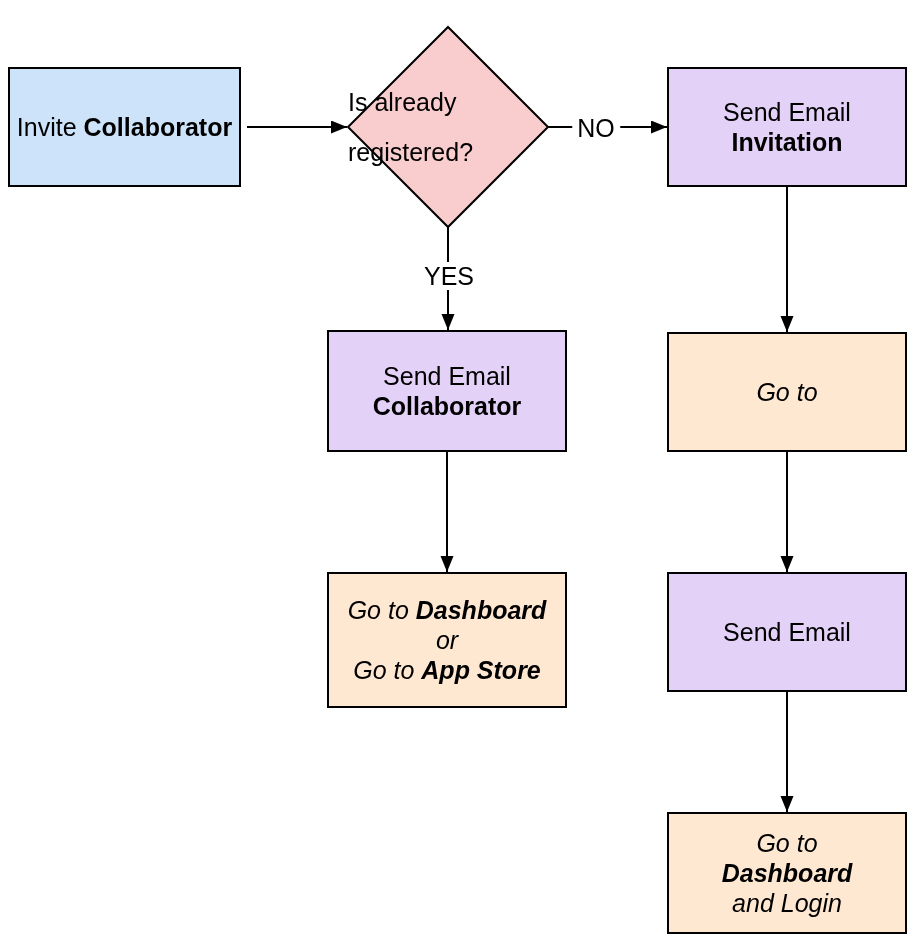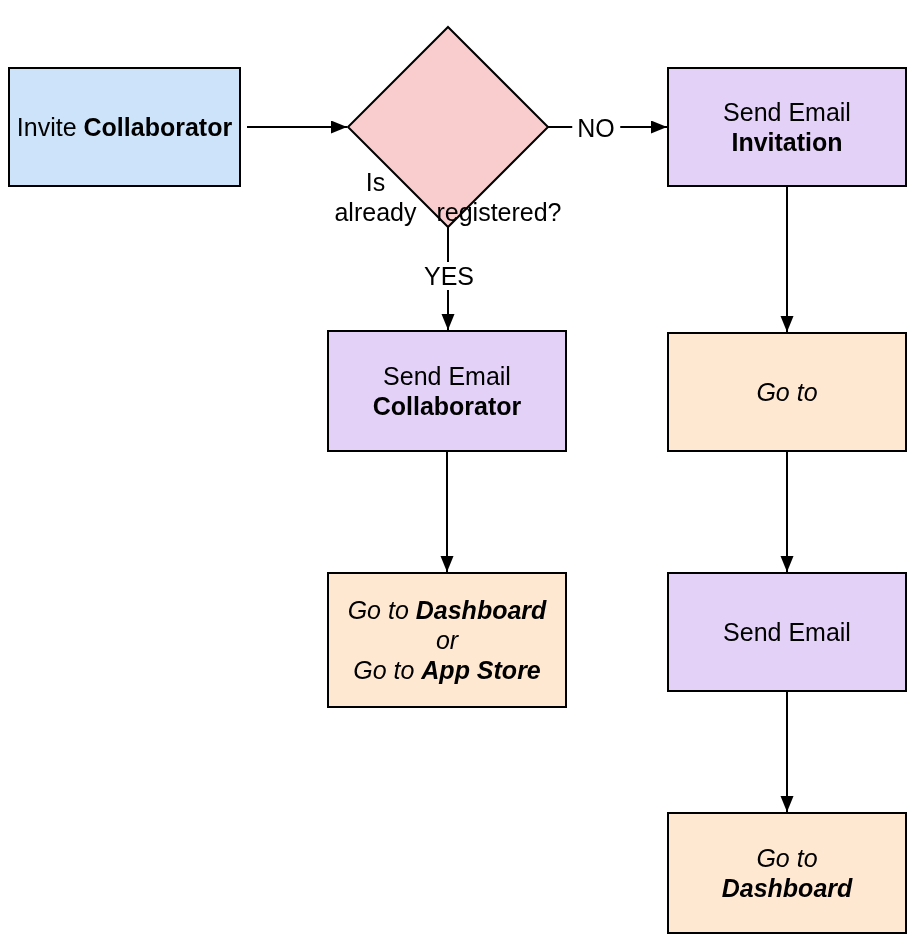--- a/index.html
+++ b/index.html
@@ -34,21 +34,22 @@
     font-size: 25px;
     line-height: 30px;
   }
   .blue   { background: var(--blue-fill,   #cce3f9); }
   .purple { background: var(--purple-fill, #e3d1f7); }
   .orange { background: var(--orange-fill, #ffe8d2); font-style: italic; }
 
   .decision-text {
     position: absolute;
     display: flex;
-    align-items: flex-end;
+    flex-direction: column;
+    align-items: flex-start;
     justify-content: center;
     text-align: center;
     font-size: 25px;
     line-height: 30px;
     pointer-events: none;
     gap: 20px;
   }
 
   .edge-label {
     position: absolute;
@@ -127,19 +128,20 @@
   <div class="node purple" style="left:667px; top:572px; width:240px; height:120px;">
     <div class="label">
       <div>Send Email</div>
     </div>
   </div>
 
   <div class="node orange" style="left:667px; top:812px; width:240px; height:122px;">
     <div class="label">
       <div>Go to</div>
       <b>Dashboard</b>
+      <div>and Login</div>
     </div>
   </div>
 
   <div class="edge-label" style="left:596px; top:128px;">NO</div>
   <div class="edge-label" style="left:449px; top:276px;">YES</div>
 
 </div>
 
 </body></html>

